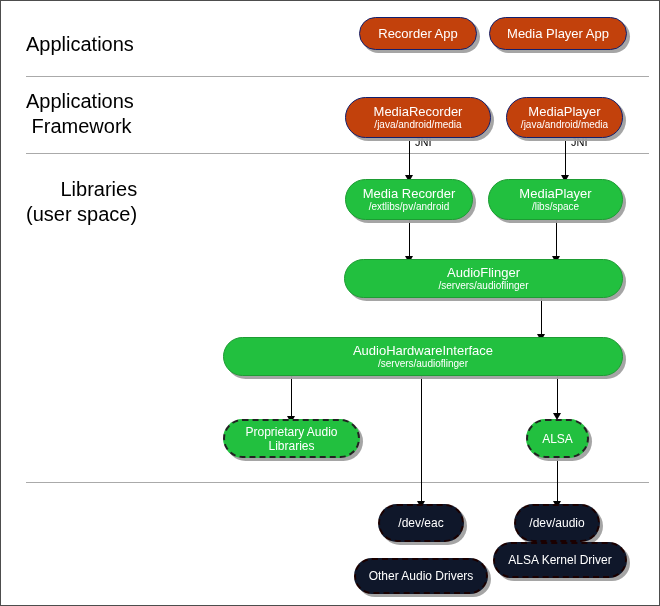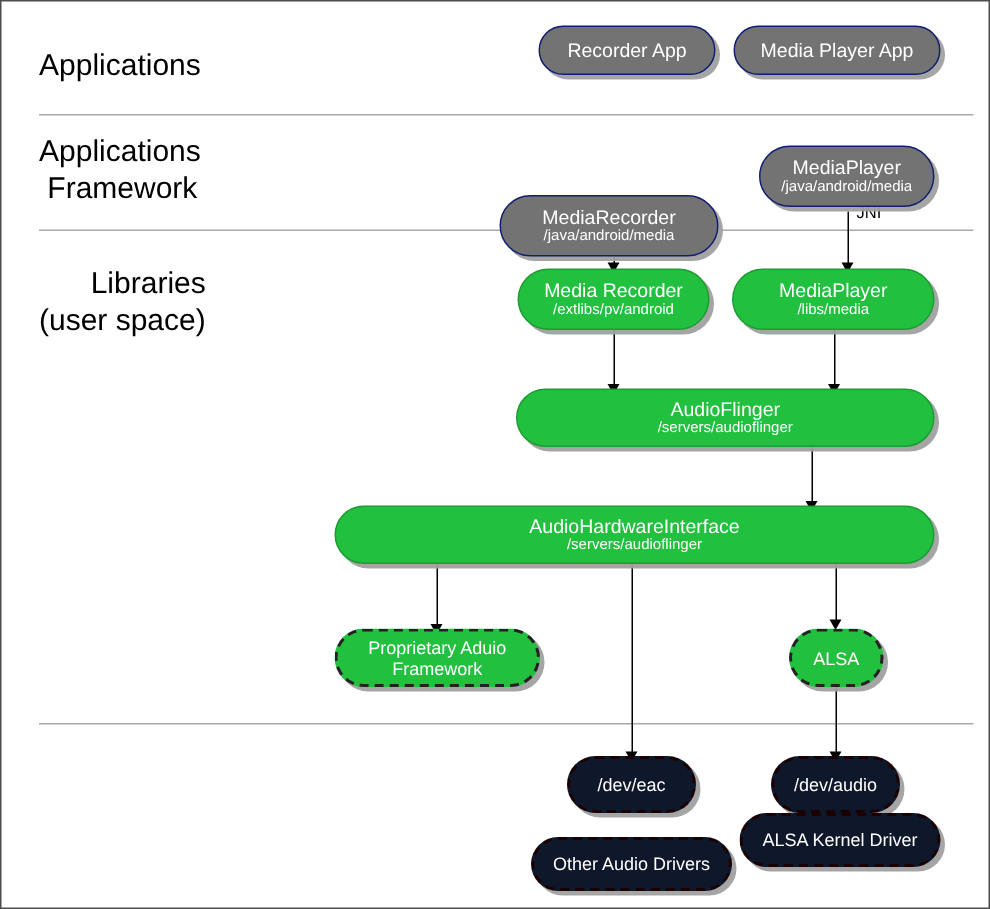--- a/index.html
+++ b/index.html
@@ -59,21 +59,21 @@
   .node.small .t1 {
     font-size: 12px;
     line-height: 14px;
   }
   .node.two-line .t1 {
     font-size: 12px;
     line-height: 14px;
     white-space: normal;
   }
   .node.blue {
-    background: #737373;
+    background: #c2410c;
     border: 1px solid #101f6e;
   }
   .node.green {
     background: #22c03f;
     border: 1px solid #1d9c33;
   }
   .node.green-dashed {
     background: #22c03f;
     border: 2px dashed #222222;
   }
@@ -154,52 +154,52 @@
   <div class="arrowhead" style="left:552px; top:500px;"></div>
 
   <div class="node blue" style="left:358px; top:16px; width:118px; height:33px;">
     <span class="t1">Recorder App</span>
   </div>
 
   <div class="node blue" style="left:488px; top:16px; width:138px; height:33px;">
     <span class="t1">Media Player App</span>
   </div>
 
-  <div class="node blue" style="left:332px; top:96px; width:146px; height:41px;margin-top:33px;">
+  <div class="node blue" style="left:344px; top:96px; width:146px; height:41px;">
     <span class="t1">MediaRecorder</span>
     <span class="t2">/java/android/media</span>
   </div>
 
   <div class="node blue" style="left:505px; top:96px; width:117px; height:41px;">
     <span class="t1">MediaPlayer</span>
     <span class="t2">/java/android/media</span>
   </div>
 
   <div class="node green" style="left:344px; top:178px; width:128px; height:41px;">
     <span class="t1">Media Recorder</span>
     <span class="t2">/extlibs/pv/android</span>
   </div>
 
   <div class="node green" style="left:487px; top:178px; width:135px; height:41px;">
     <span class="t1">MediaPlayer</span>
-    <span class="t2">/libs/media</span>
+    <span class="t2">/libs/space</span>
   </div>
 
   <div class="node green" style="left:343px; top:258px; width:279px; height:39px;">
     <span class="t1">AudioFlinger</span>
     <span class="t2">/servers/audioflinger</span>
   </div>
 
   <div class="node green" style="left:222px; top:336px; width:400px; height:39px;">
     <span class="t1">AudioHardwareInterface</span>
     <span class="t2">/servers/audioflinger</span>
   </div>
 
   <div class="node green-dashed two-line" style="left:222px; top:418px; width:137px; height:39px;">
-    <span class="t1">Proprietary Aduio Framework</span>
+    <span class="t1">Proprietary Audio Libraries</span>
   </div>
 
   <div class="node green-dashed small" style="left:525px; top:418px; width:63px; height:39px;">
     <span class="t1">ALSA</span>
   </div>
 
   <div class="node red-dashed small" style="left:377px; top:503px; width:86px; height:38px;">
     <span class="t1">/dev/eac</span>
   </div>
 

